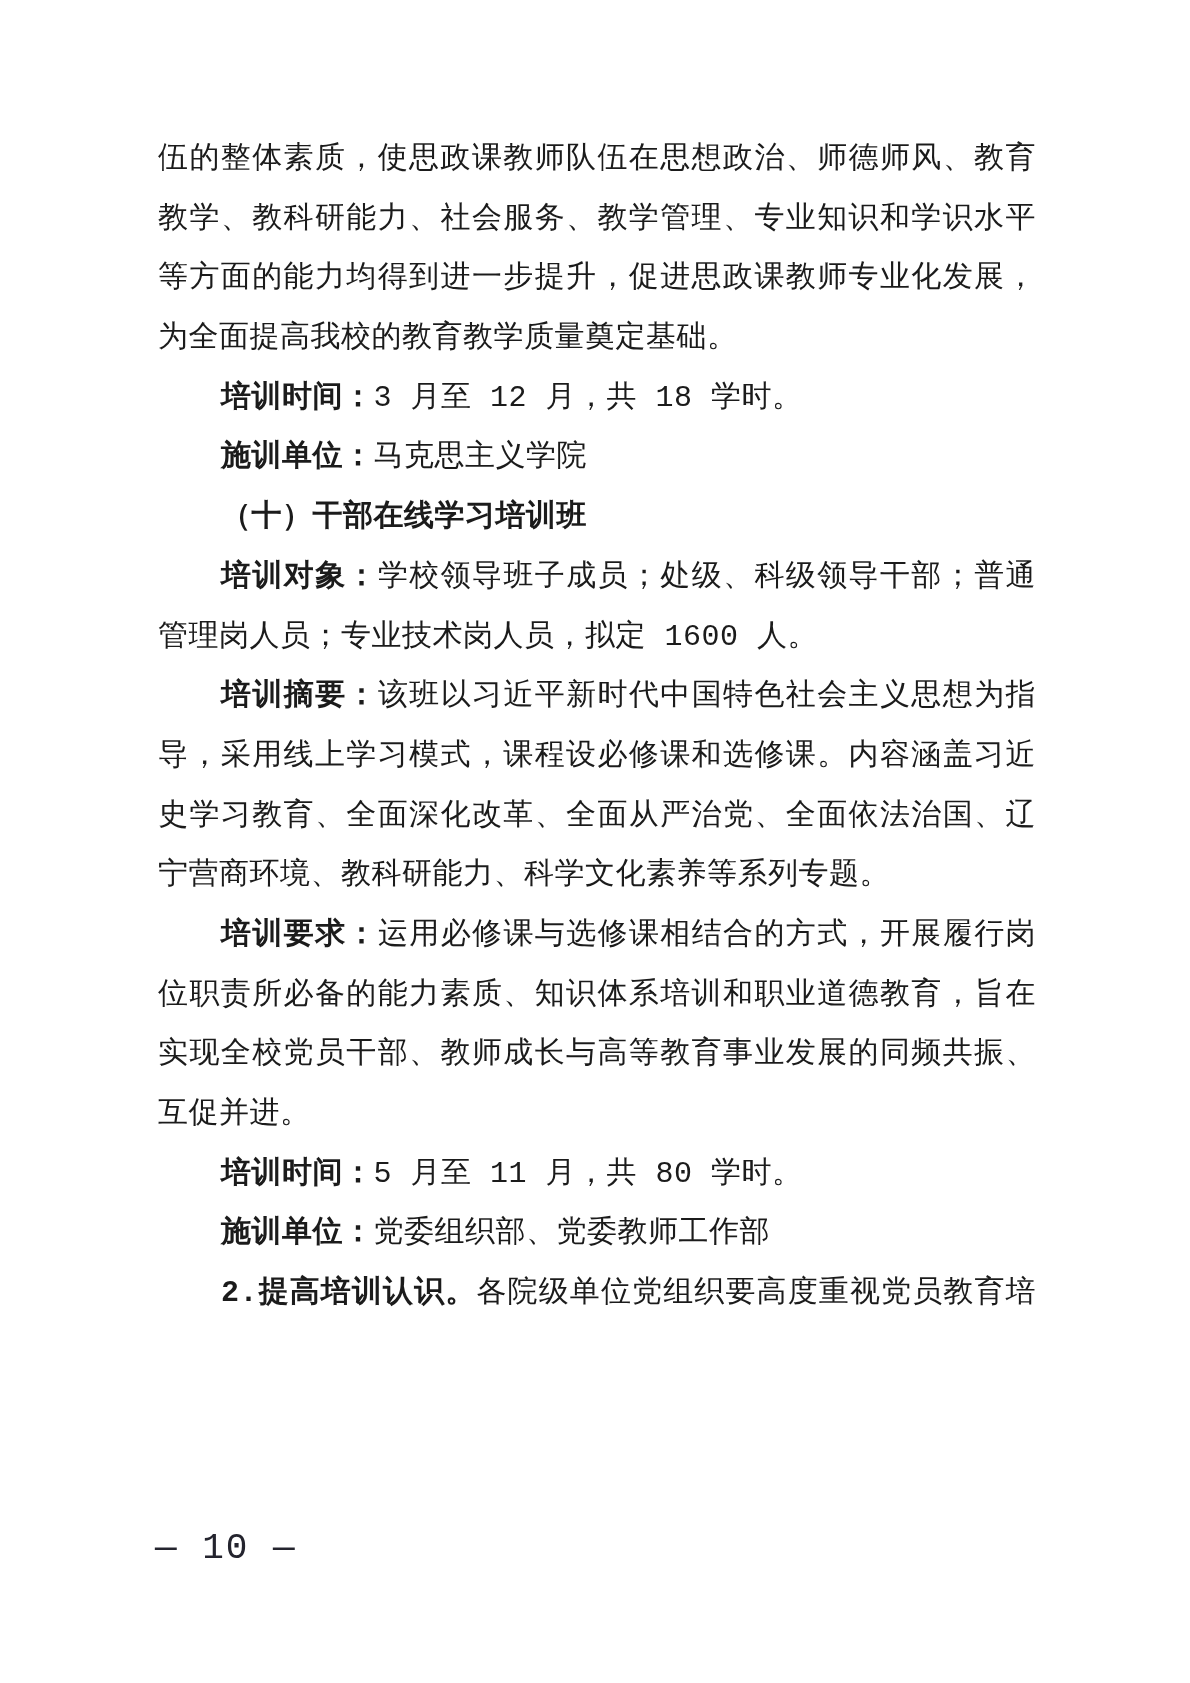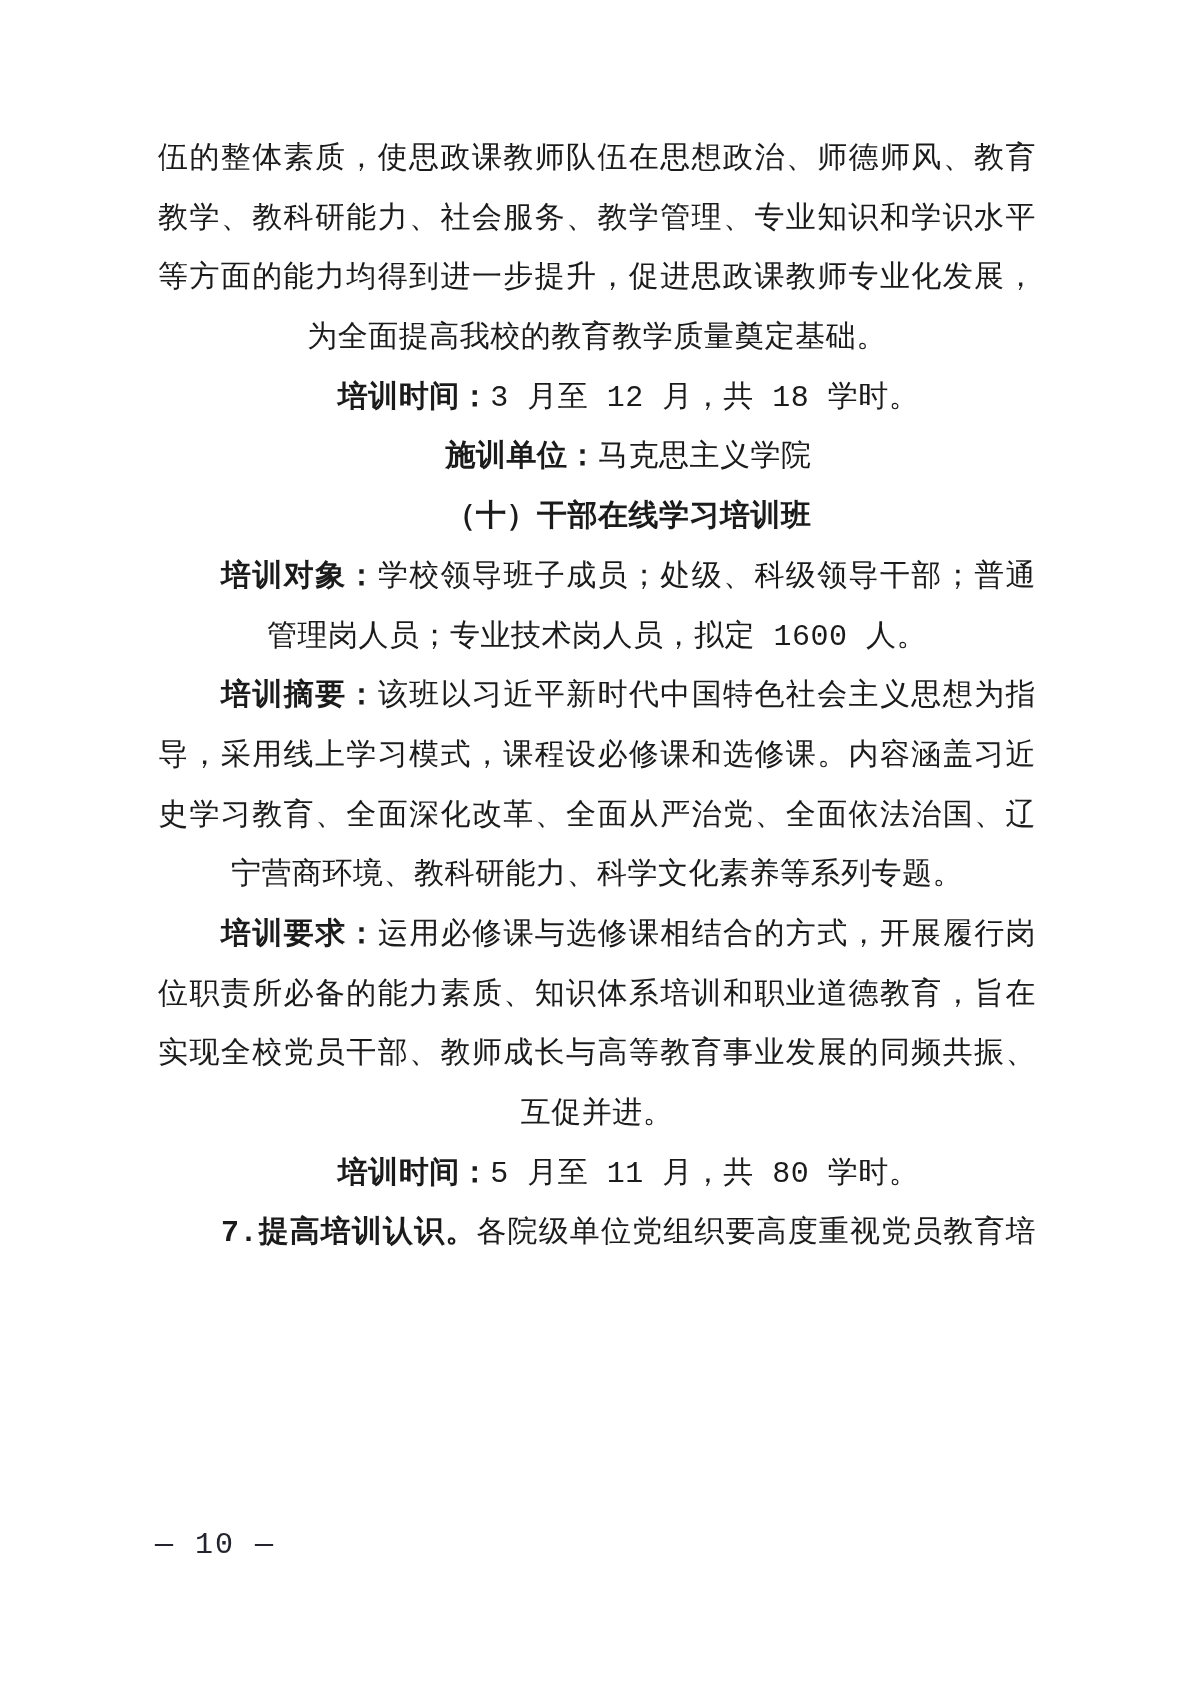--- a/index.html
+++ b/index.html
@@ -23,37 +23,37 @@
     top: 130px;
     width: 878px;
   }
   .line {
     height: 59.7px;
     line-height: 59.7px;
     font-size: 30px;
     letter-spacing: 0.5px;
     white-space: normal;
     overflow: hidden;
-    text-align: center;
+    text-align: left;
   }
   .line.fill {
     text-align: justify;
     text-align-last: justify;
   }
   .line.indent {
     padding-left: 63px;
   }
   .seg.bold {
     font-weight: bold;
   }
   .footer {
     position: absolute;
     left: 155px;
     top: 1528px;
-    font-size: 30px;
+    font-size: 36px;
     letter-spacing: 2px;
     color: #24242e;
   }
 </style>
 </head>
 <body>
 
 <div class="page">
   <div class="content">
       <div class="line fill"><span class="seg">伍的整体素质，使思政课教师队伍在思想政治、师德师风、教育</span></div>
@@ -67,16 +67,17 @@
       <div class="line"><span class="seg">管理岗人员；专业技术岗人员，拟定 1600 人。</span></div>
       <div class="line fill indent"><span class="seg bold">培训摘要：</span><span class="seg">该班以习近平新时代中国特色社会主义思想为指</span></div>
       <div class="line fill"><span class="seg">导，采用线上学习模式，课程设必修课和选修课。内容涵盖习近</span></div>
       <div class="line fill"><span class="seg">史学习教育、全面深化改革、全面从严治党、全面依法治国、辽</span></div>
       <div class="line"><span class="seg">宁营商环境、教科研能力、科学文化素养等系列专题。</span></div>
       <div class="line fill indent"><span class="seg bold">培训要求：</span><span class="seg">运用必修课与选修课相结合的方式，开展履行岗</span></div>
       <div class="line fill"><span class="seg">位职责所必备的能力素质、知识体系培训和职业道德教育，旨在</span></div>
       <div class="line fill"><span class="seg">实现全校党员干部、教师成长与高等教育事业发展的同频共振、</span></div>
       <div class="line"><span class="seg">互促并进。</span></div>
       <div class="line indent"><span class="seg bold">培训时间：</span><span class="seg">5 月至 11 月，共 80 学时。</span></div>
-      <div class="line fill indent"><span class="seg bold">7.提高培训认识。</span><span class="seg">各院级单位党组织要高度重视党员教育培</span></div>
+      <div class="line indent"><span class="seg bold">施训单位：</span><span class="seg">党委组织部、党委教师工作部</span></div>
+      <div class="line fill indent"><span class="seg bold">2.提高培训认识。</span><span class="seg">各院级单位党组织要高度重视党员教育培</span></div>
     </div>
   <div class="footer">— 10 —</div>
 </div>
 
 </body></html>

